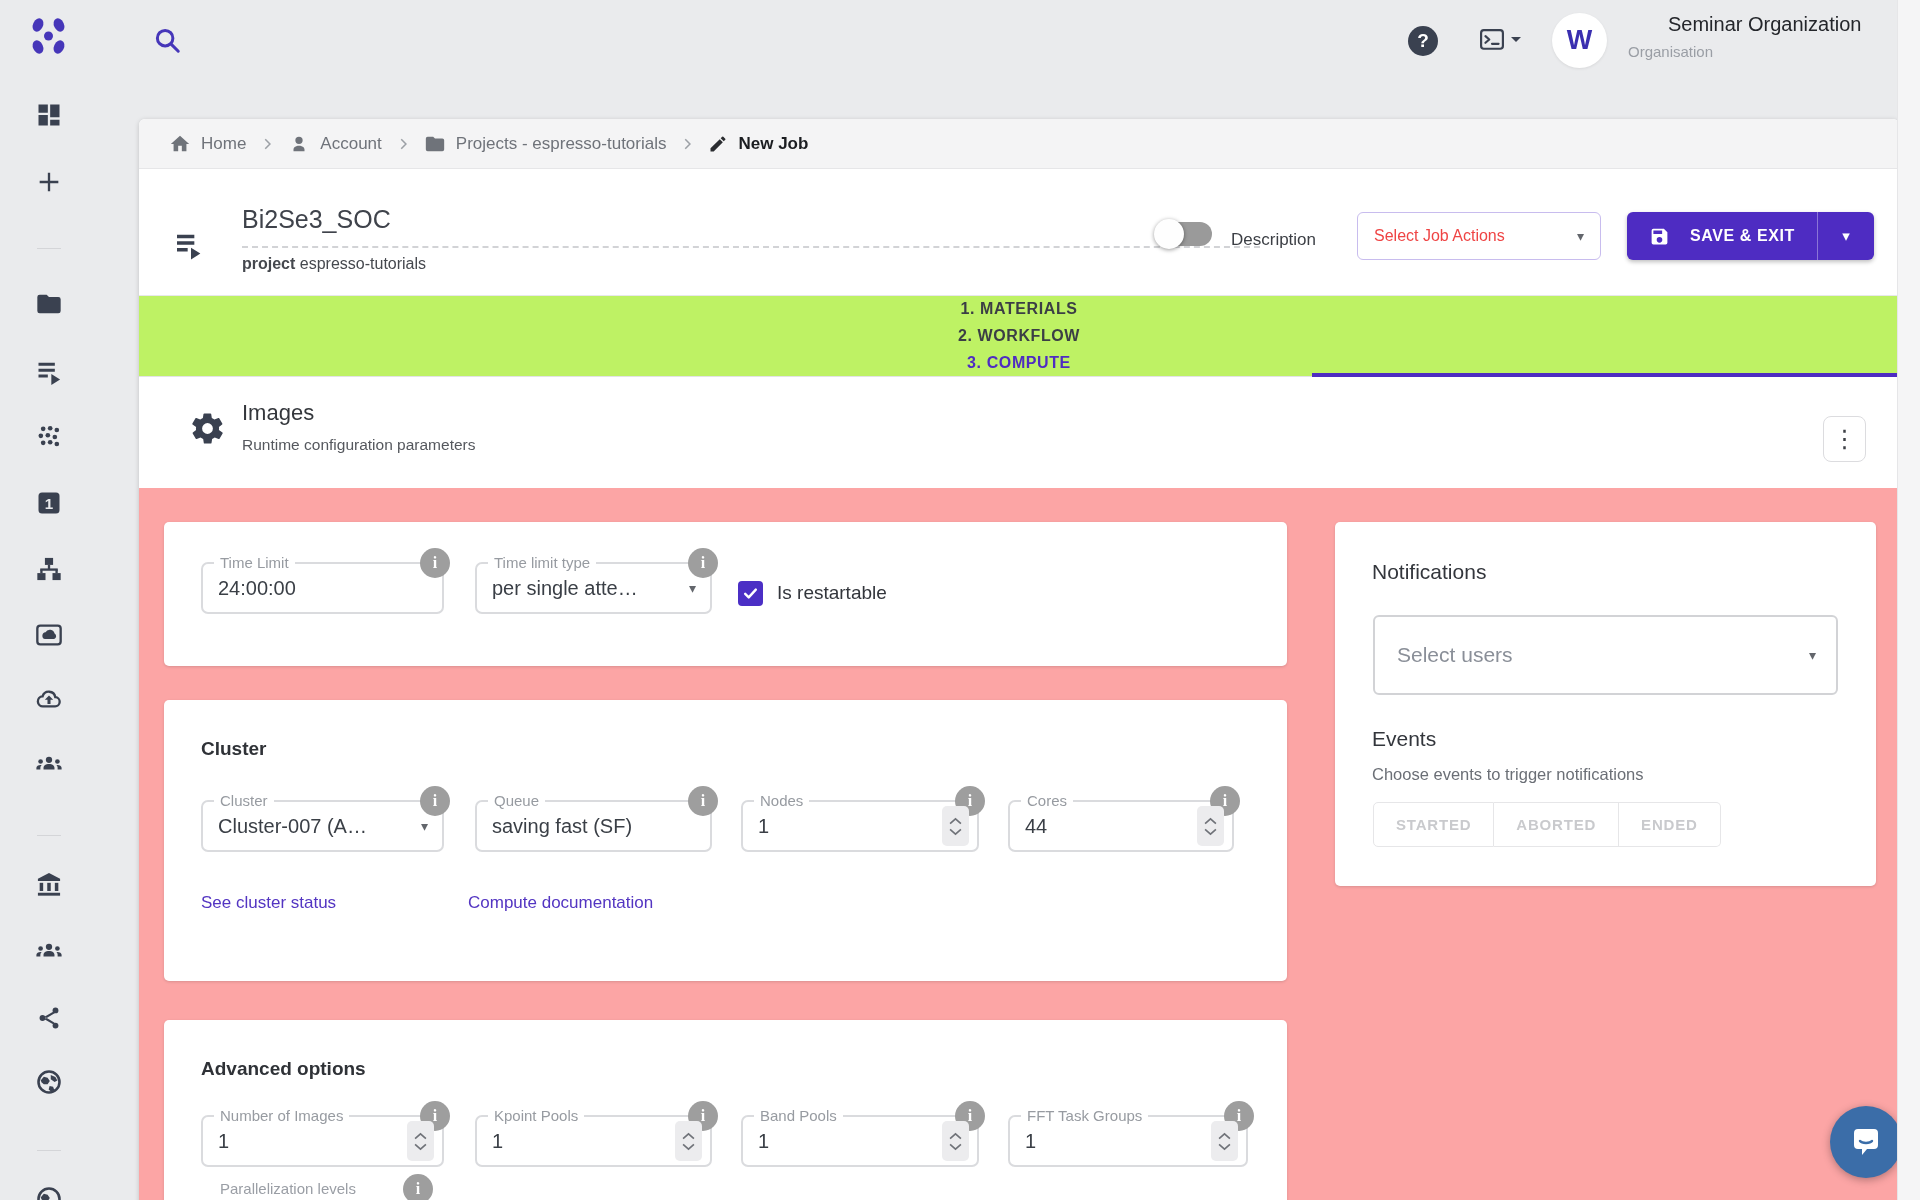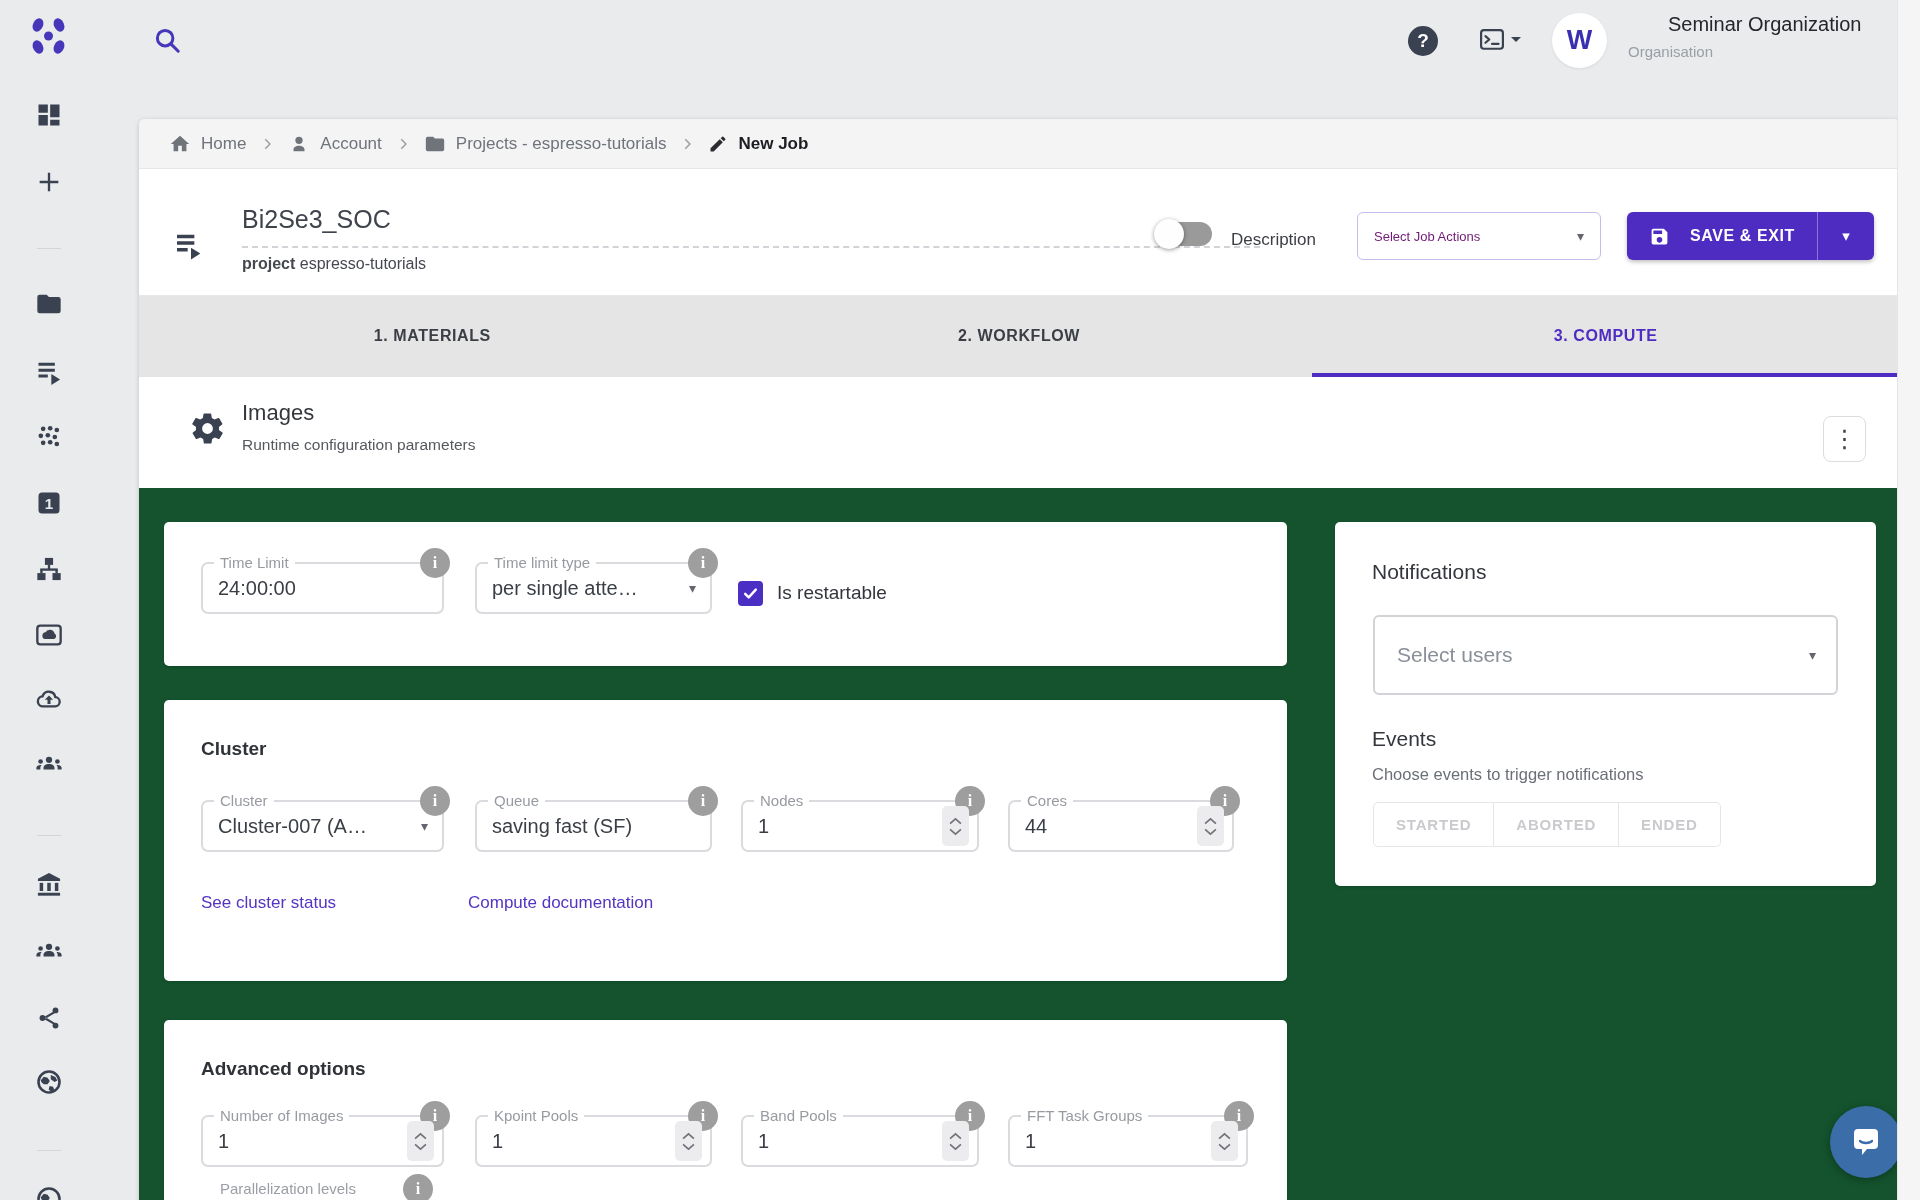--- a/index.html
+++ b/index.html
@@ -42,46 +42,46 @@
   .title-rule { left:103px; top:77px; width:1018px; border-bottom:2px dashed #d2d3d6; }
   .job-project { left:103px; top:86px; font-size:16px; color:#45484e; }
   .job-project b { font-weight:bold; }
   .title-icon { left:34px; top:59px; color:#3a4150; }
   .toggle { left:1019px; top:53px; width:54px; height:24px; border-radius:12px; background:#9a9a9a; cursor:pointer; }
   .toggle .thumb { position:absolute; left:-4px; top:-3px; width:30px; height:30px; border-radius:50%; background:#fefefe;
                    box-shadow:0 1px 4px rgba(0,0,0,.4); }
   .toggle-label { left:1092px; top:54px; font-size:17px; color:#3c3f45;margin-top:7px; }
   .select-actions { left:1218px; top:43px; width:244px; height:48px; border:1px solid #c8bcee; border-radius:6px;
                     display:flex; align-items:center; padding:0 16px; gap:14px; cursor:pointer; background:#fff; }
-  .select-actions .lbl { font-size:13px; color:#701a75; flex:1; }
+  .select-actions .lbl { font-size:16px; color:#ef4444; flex:1; }
   .save-split { left:1488px; top:43px; width:247px; height:48px; border-radius:6px; background:#4e2cc2; display:flex;
                 box-shadow:0 2px 4px rgba(0,0,0,.25); overflow:hidden; }
   .save-main { width:190px; display:flex; align-items:center; justify-content:center; gap:20px; color:#fff;
                font-size:16px; font-weight:bold; letter-spacing:.6px; cursor:pointer; }
   .save-caret { width:57px; border-left:1px solid rgba(255,255,255,.35); display:flex; align-items:center; justify-content:center;
                 color:#fff; cursor:pointer; font-size:15px; }
 
   
   .tabs { left:0; top:176px; width:100%; height:82px; border-top:1px solid #e8e8ea; border-bottom:1px solid #e3e3e5;
-          display:flex; background:#e5e5e5; }
+          display:flex; background:#bef264;flex-direction:column; }
   .tab { flex:1; display:flex; align-items:center; justify-content:center; font-size:16px; font-weight:bold;
          letter-spacing:.6px; color:#3b3e45; cursor:pointer; }
   .tab.active { color:#4e2cc2; }
   .tab-indicator { position:absolute; bottom:-1px; left:66.66%; width:33.34%; height:4px; background:#4e2cc2; }
 
   
   .section-header { left:0; top:259px; width:100%; height:110px; background:#fff; }
   .gear-wrap { left:50px; top:32px; color:#3a4150; }
   .sec-title { left:103px; top:22px; font-size:22px; color:#34373c; }
   .sec-sub { left:103px; top:58px; font-size:15.5px; color:#55585e; }
   .kebab-btn { left:1684px; top:38px; width:43px; height:46px; border:1px solid #dcdcdf; border-radius:8px;
                display:flex; align-items:center; justify-content:center; font-size:24px; color:#3c3f45; cursor:pointer; background:#fff; }
 
   
-  .content { left:0; top:369px; width:100%; height:712px; background:#14532d;padding-left:44px; }
+  .content { left:0; top:369px; width:100%; height:712px; background:#fca5a5;padding-left:44px; }
   .panel { position:absolute; background:#fff; border-radius:5px; box-shadow:0 1px 3px rgba(0,0,0,.14); }
   .panel-1 { left:25px; top:34px; width:1123px; height:144px; }
   .panel-2 { left:25px; top:212px; width:1123px; height:281px; }
   .panel-3 { left:25px; top:532px; width:1123px; height:300px; }
   .panel-notif { left:1196px; top:34px; width:541px; height:364px; }
   .panel-title { position:absolute; left:37px; font-size:19px; font-weight:bold; color:#2f3237; }
 
   
   .field { position:absolute; height:52px; border:2px solid #dadbde; border-radius:7px; background:#fff; }
   .field-label { position:absolute; top:-10px; left:11px; padding:0 6px; background:#fff; font-size:15px; color:#979ba1; white-space:nowrap; }

